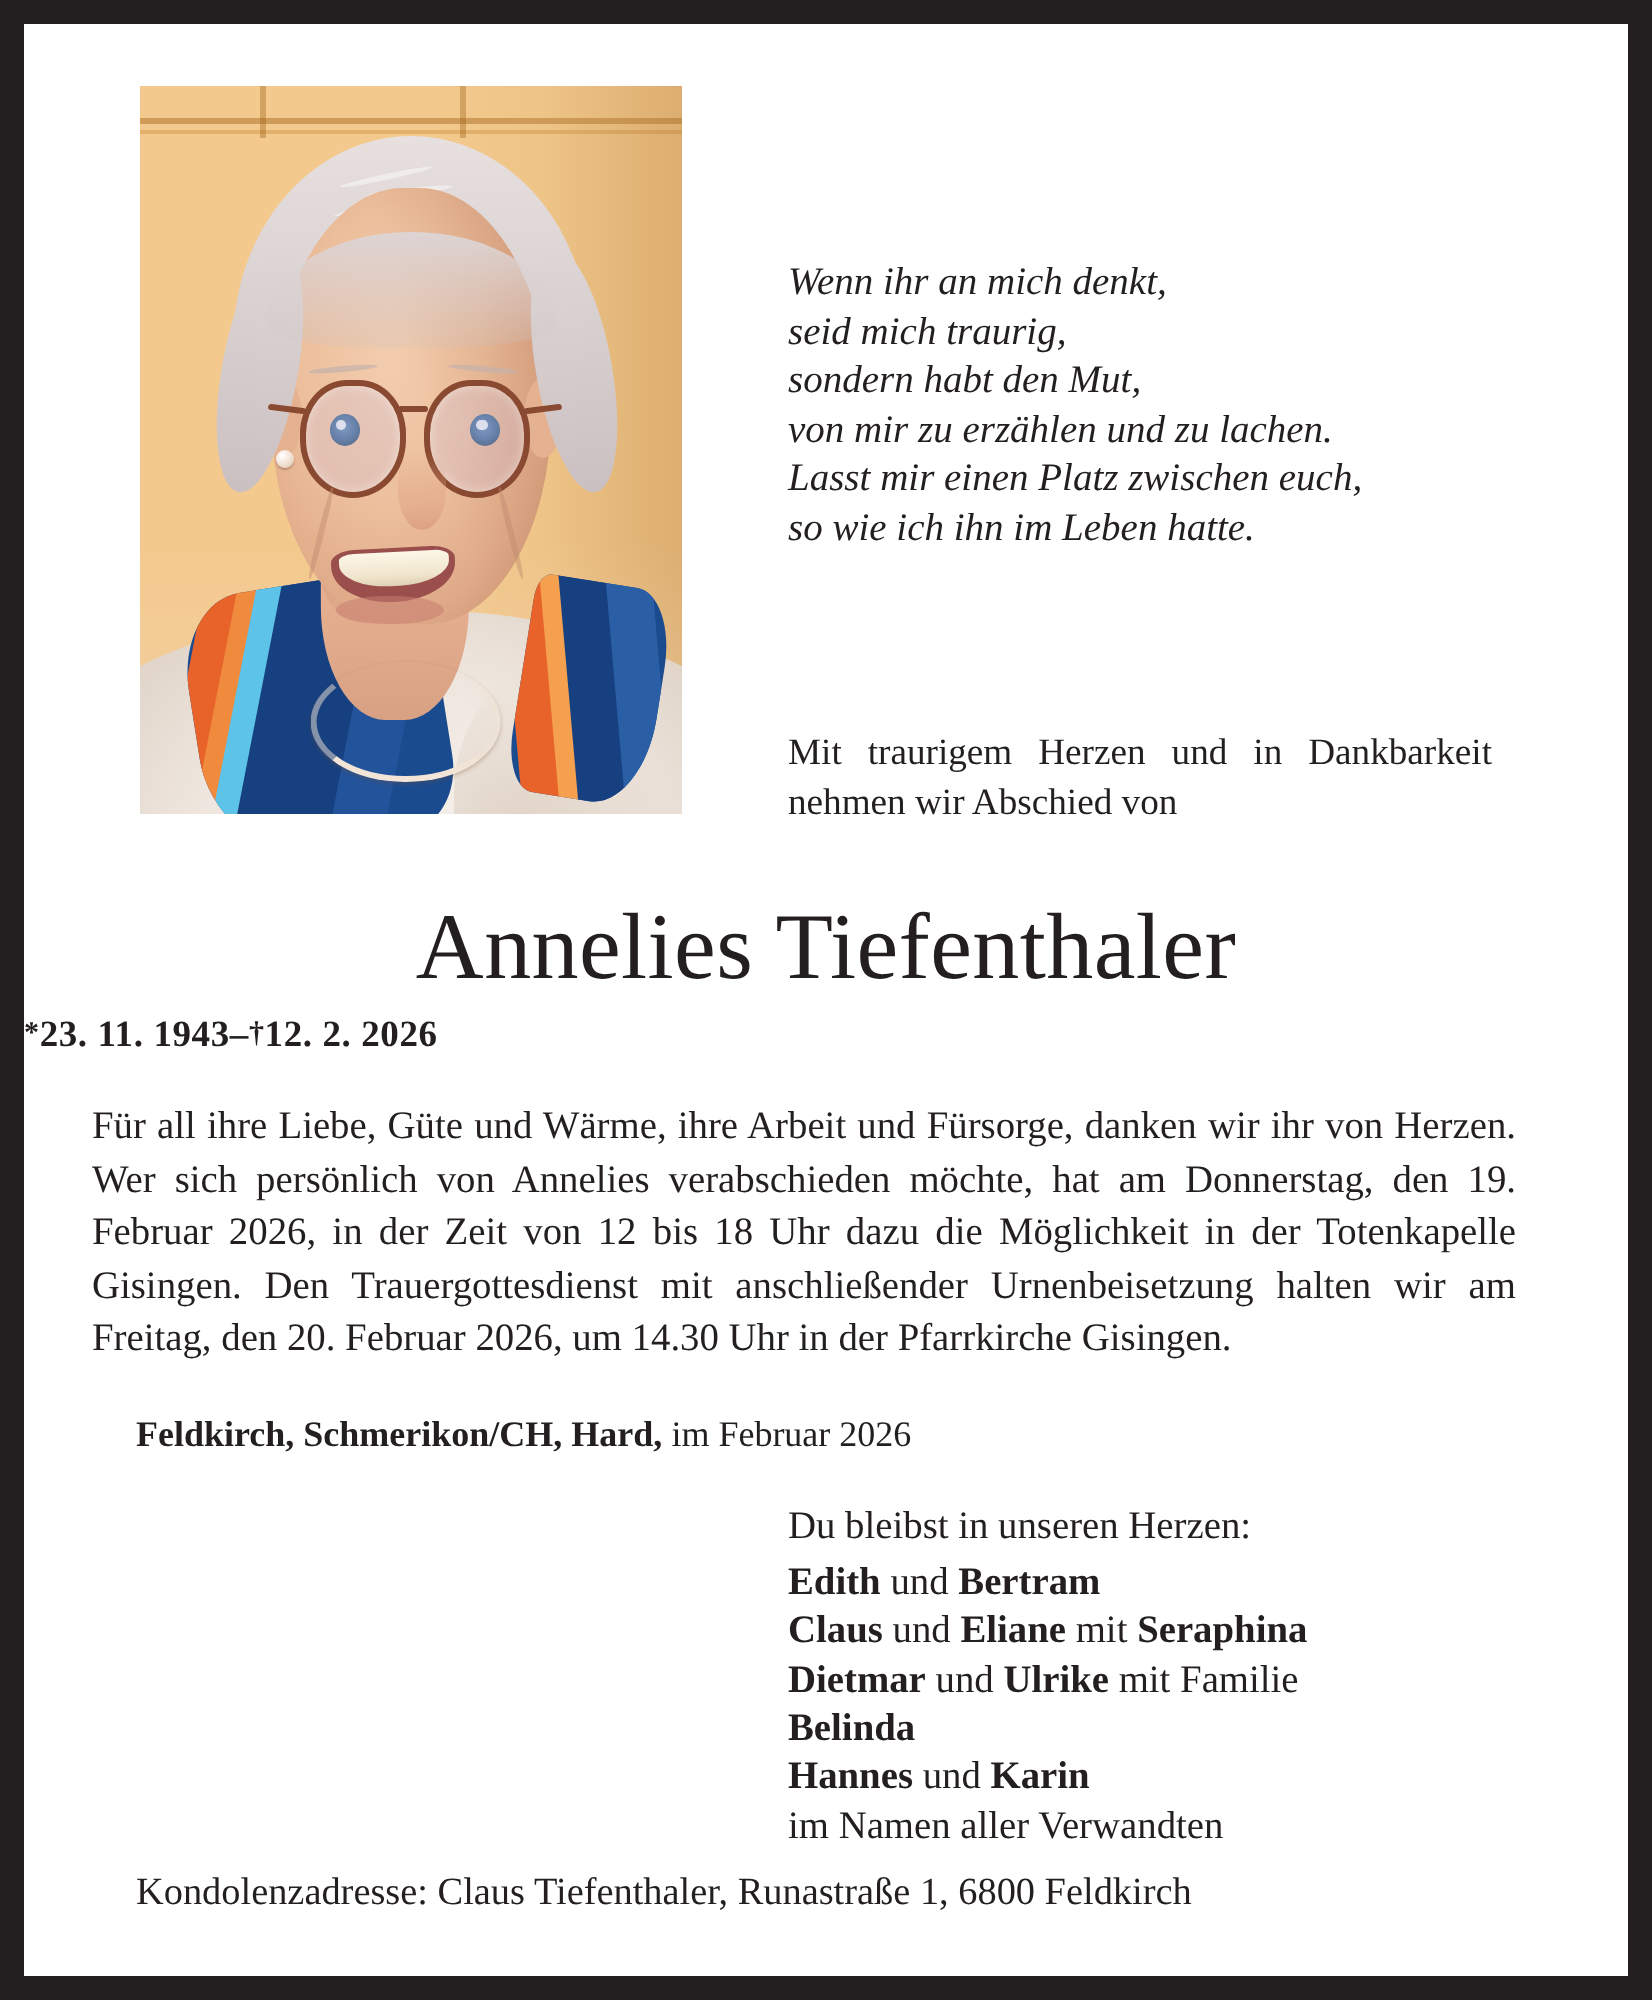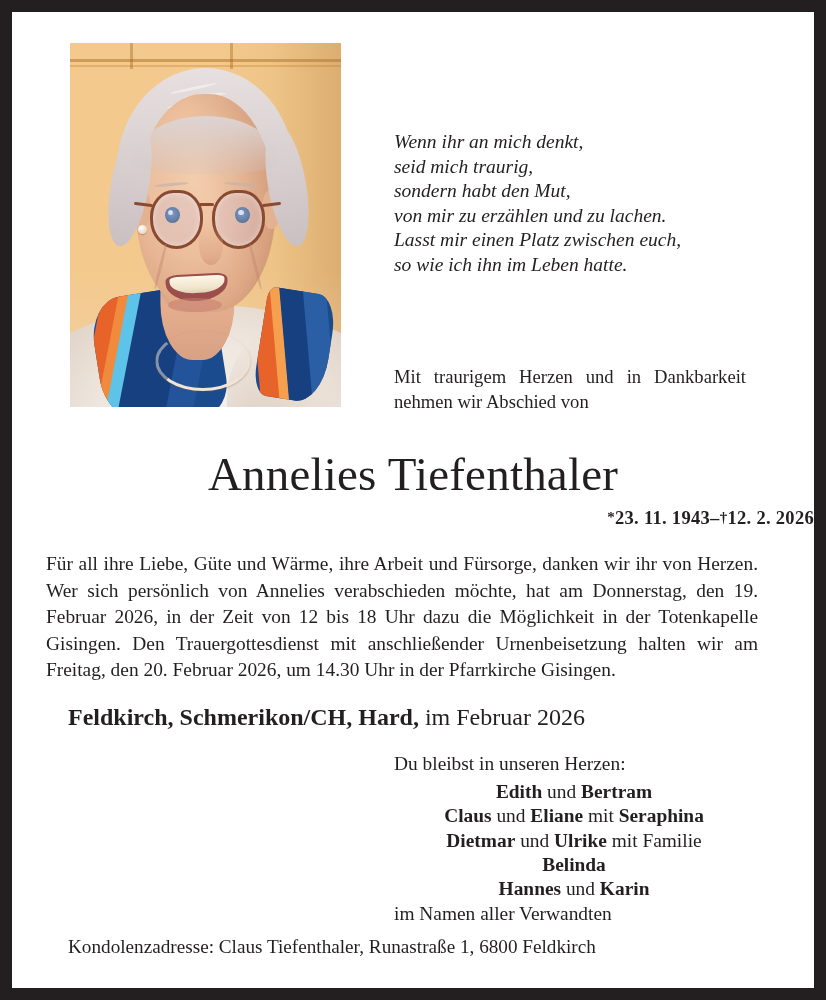--- a/index.html
+++ b/index.html
@@ -435,54 +435,54 @@
 
   .name {
     text-align: center;
     font-size: 47px;
     line-height: 56px;
     letter-spacing: .2px;
     margin-top: 34px;
     font-weight: 400;
   }
   .dates {
-    text-align: right;
+    text-align: left;
     font-weight: bold;
     font-size: 18.5px;
     letter-spacing: .3px;
     margin-top: 6px;
   }
   .dates .sym { font-size: 15px; vertical-align: 2px; }
 
   .body-text {
     margin: 22px 56px 0 34px;
     font-size: 19.4px;
     line-height: 26.5px;
     text-align: justify;
     text-align-last: left;
     hyphens: manual;
   }
 
   .place-line {
     margin: 20px 56px 0 56px;
-    font-size: 24px;
+    font-size: 18px;
     line-height: 26px;
   }
   .place-line b { font-weight: bold; }
 
   .family {
     position: absolute;
     left: 382px;
     width: 360px;
     top: 740px;
     font-size: 19.4px;
     line-height: 24.2px;
   }
   .family .lead { margin-bottom: 4px; }
-  .family .row { white-space: nowrap; text-align: center; }
+  .family .row { white-space: nowrap; }
   .family .row b { font-weight: bold; }
   .family .closing { margin-top: 1px; }
 
   .condolence {
     position: absolute;
     left: 56px;
     top: 922px;
     font-size: 19.2px;
     line-height: 26px;
   }

